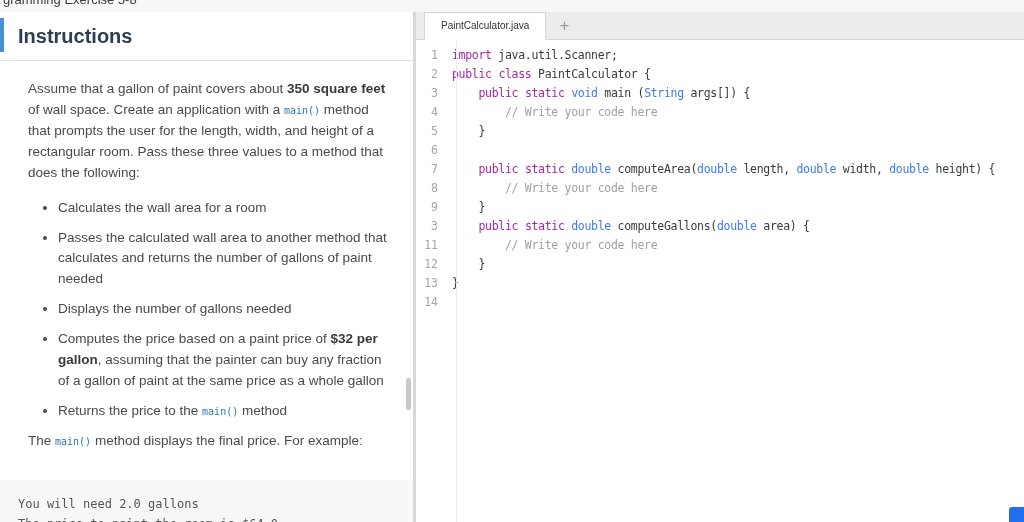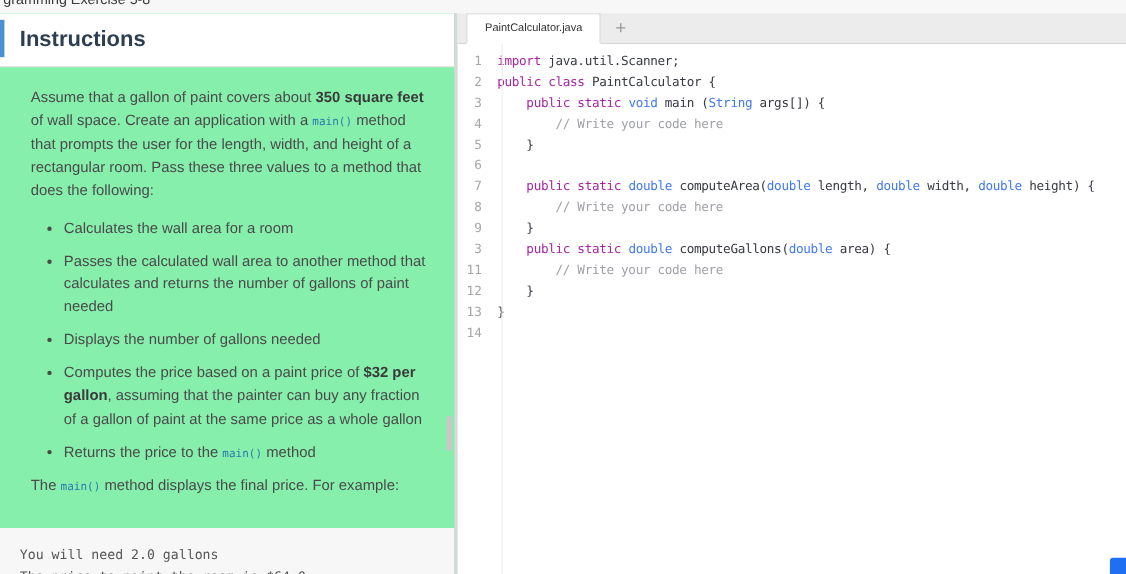--- a/index.html
+++ b/index.html
@@ -8,21 +8,21 @@
     position:relative; width:1024px; height:522px; overflow:hidden;
     background:#d8d8d8; font-family:"Liberation Sans", sans-serif;
   }
   
   .topstrip { position:absolute; top:0; left:0; right:0; height:12px; background:#f7f7f7; overflow:hidden; }
   .topstrip .t { position:absolute; top:-8px; left:3px; font-size:13px; color:#3c3c3c; white-space:nowrap; }
 
   .main { position:absolute; top:12px; left:0; right:0; bottom:0; display:flex; }
 
   
-  .left { width:413px; background:#86efac; position:relative; flex:none; overflow:hidden; }
+  .left { width:413px; background:#ffffff; position:relative; flex:none; overflow:hidden; }
   .panel-gap { width:3px; background:#d8d8d8; flex:none; }
 
   .ins-header { position:relative; padding:13px 16px 12px 18px; border-bottom:1px solid #e2e2e2; background:#fff; }
   .accent { position:absolute; left:0; top:6px; bottom:8px; width:4px; background:var(--accent_blue,#4a90d2); }
   .ins-title { font-size:20px; font-weight:bold; color:#2d3e50; }
 
   .ins-body { padding:18px 26px 0 28px; font-size:13.5px; color:#4a4a4a; line-height:1.55; }
   .ins-body p { margin:0 0 4px 0; }
   .ins-body ul { margin:14px 0 0 2px; padding-left:28px; }
   .ins-body li { margin-bottom:9px; }

